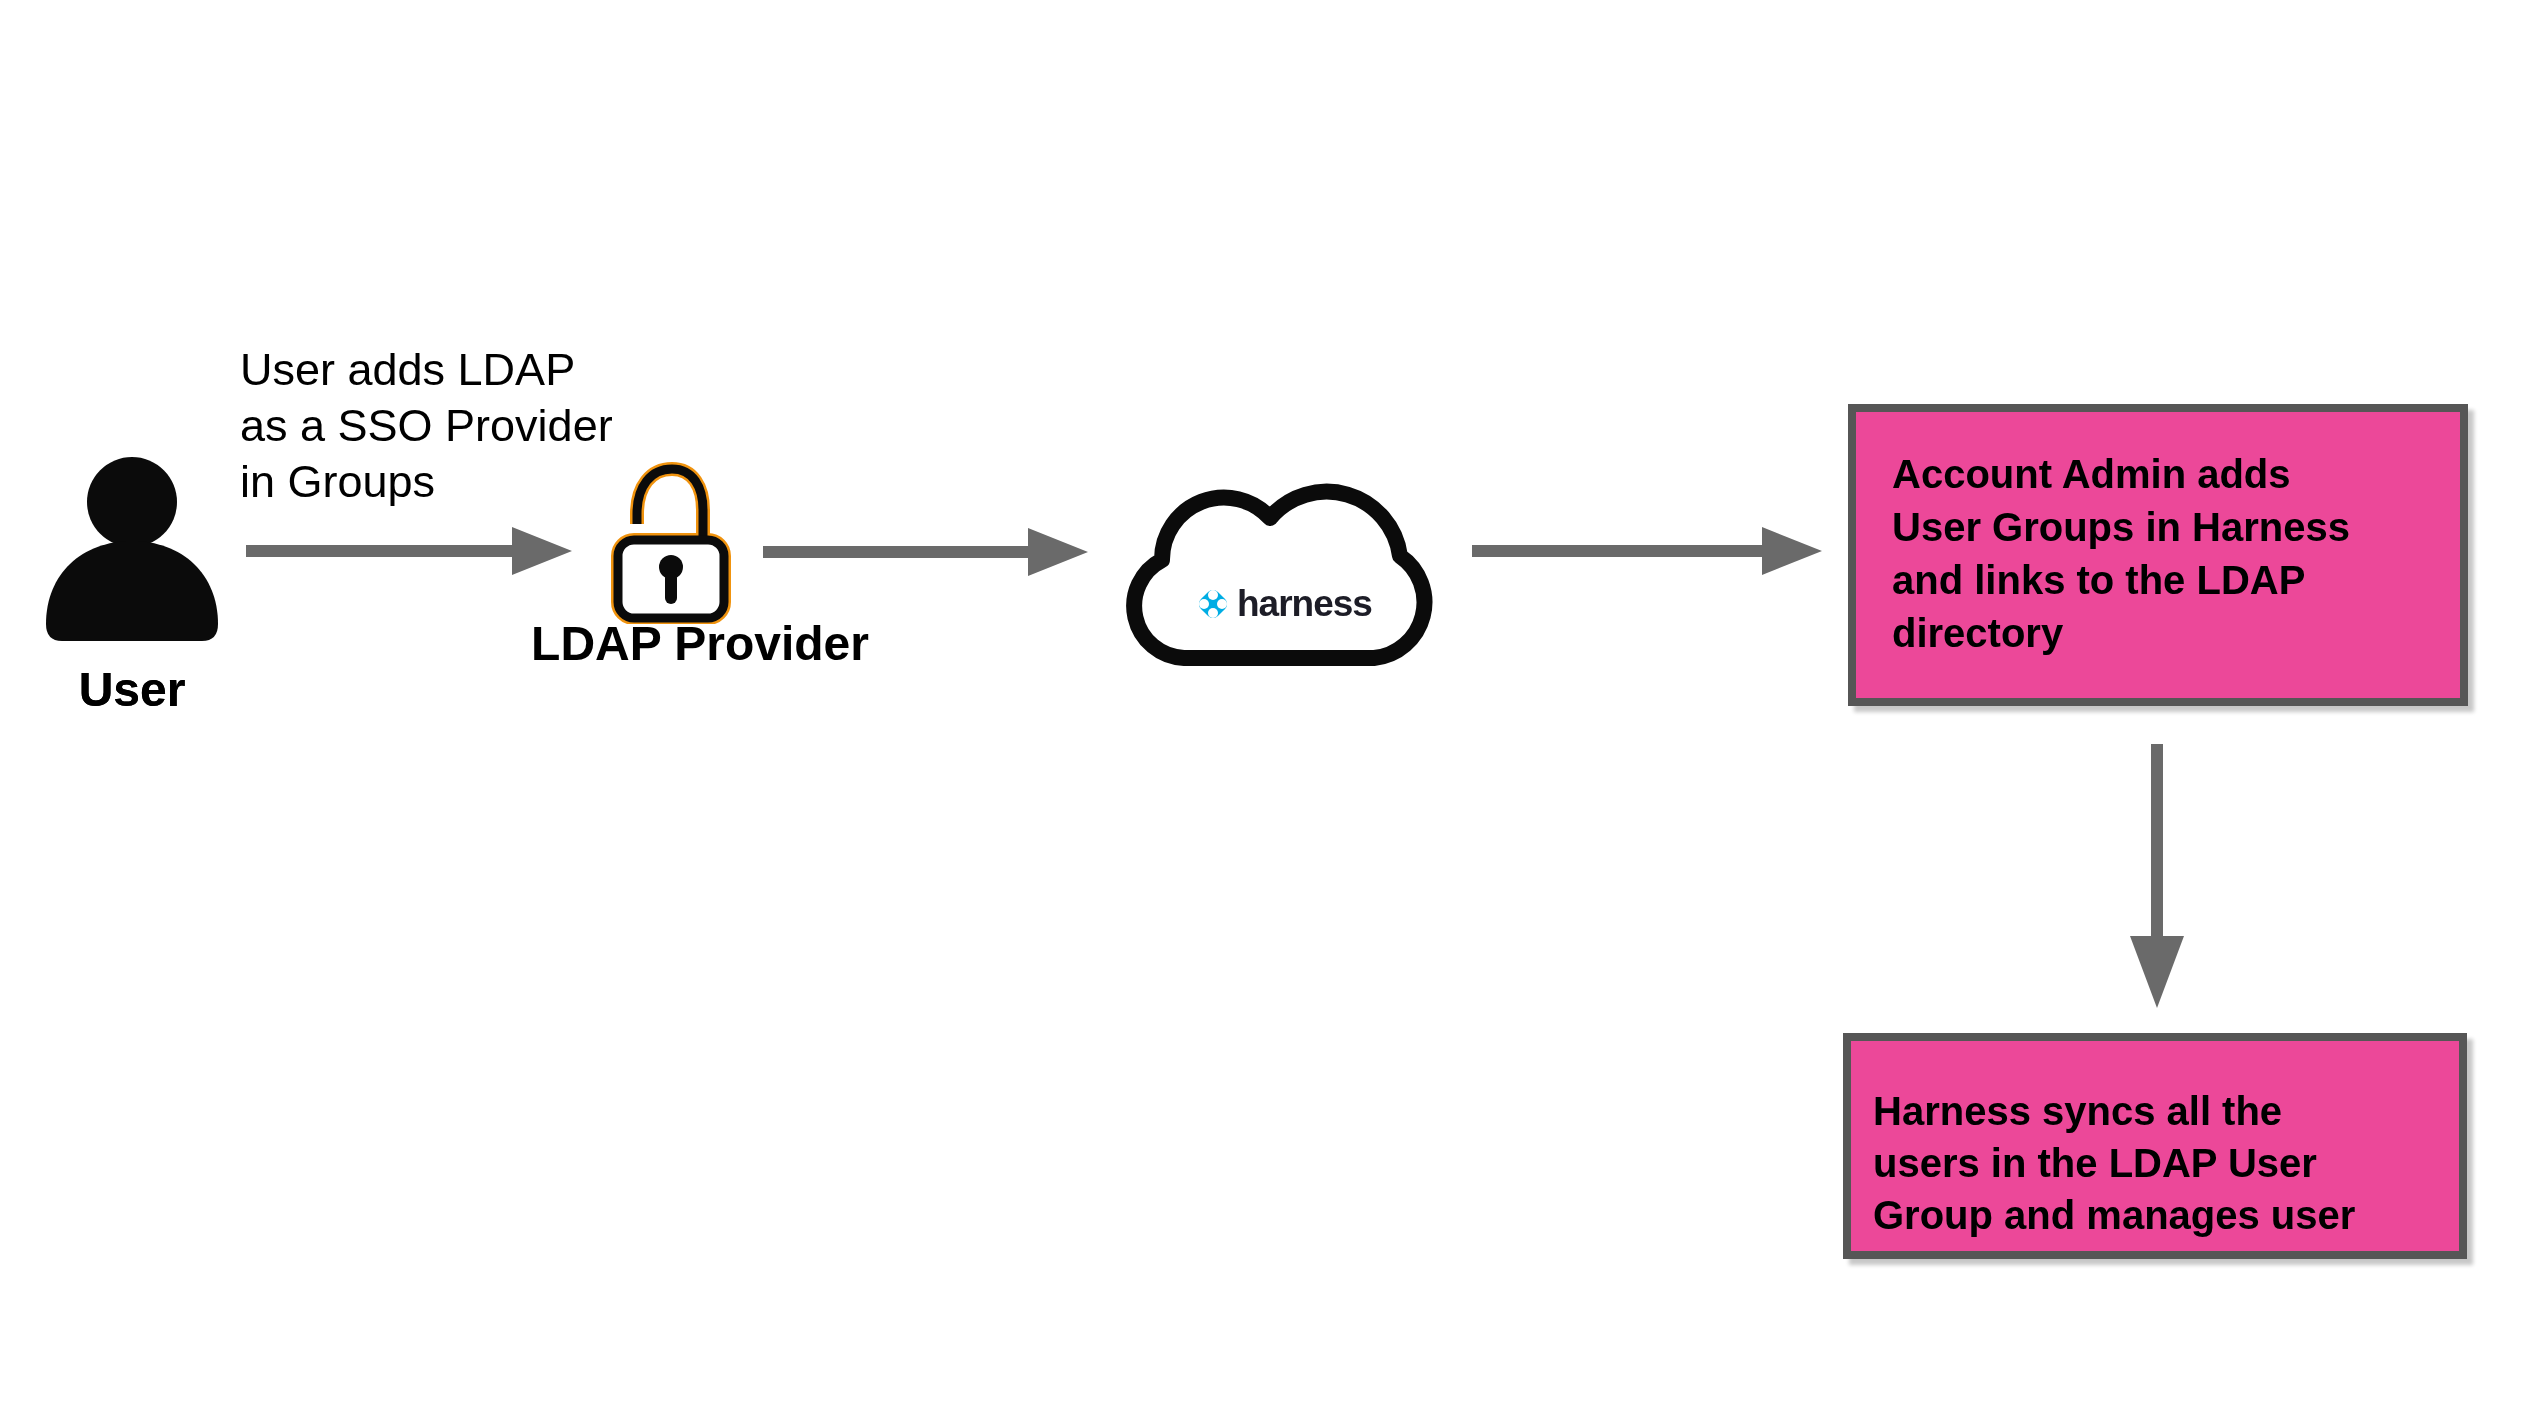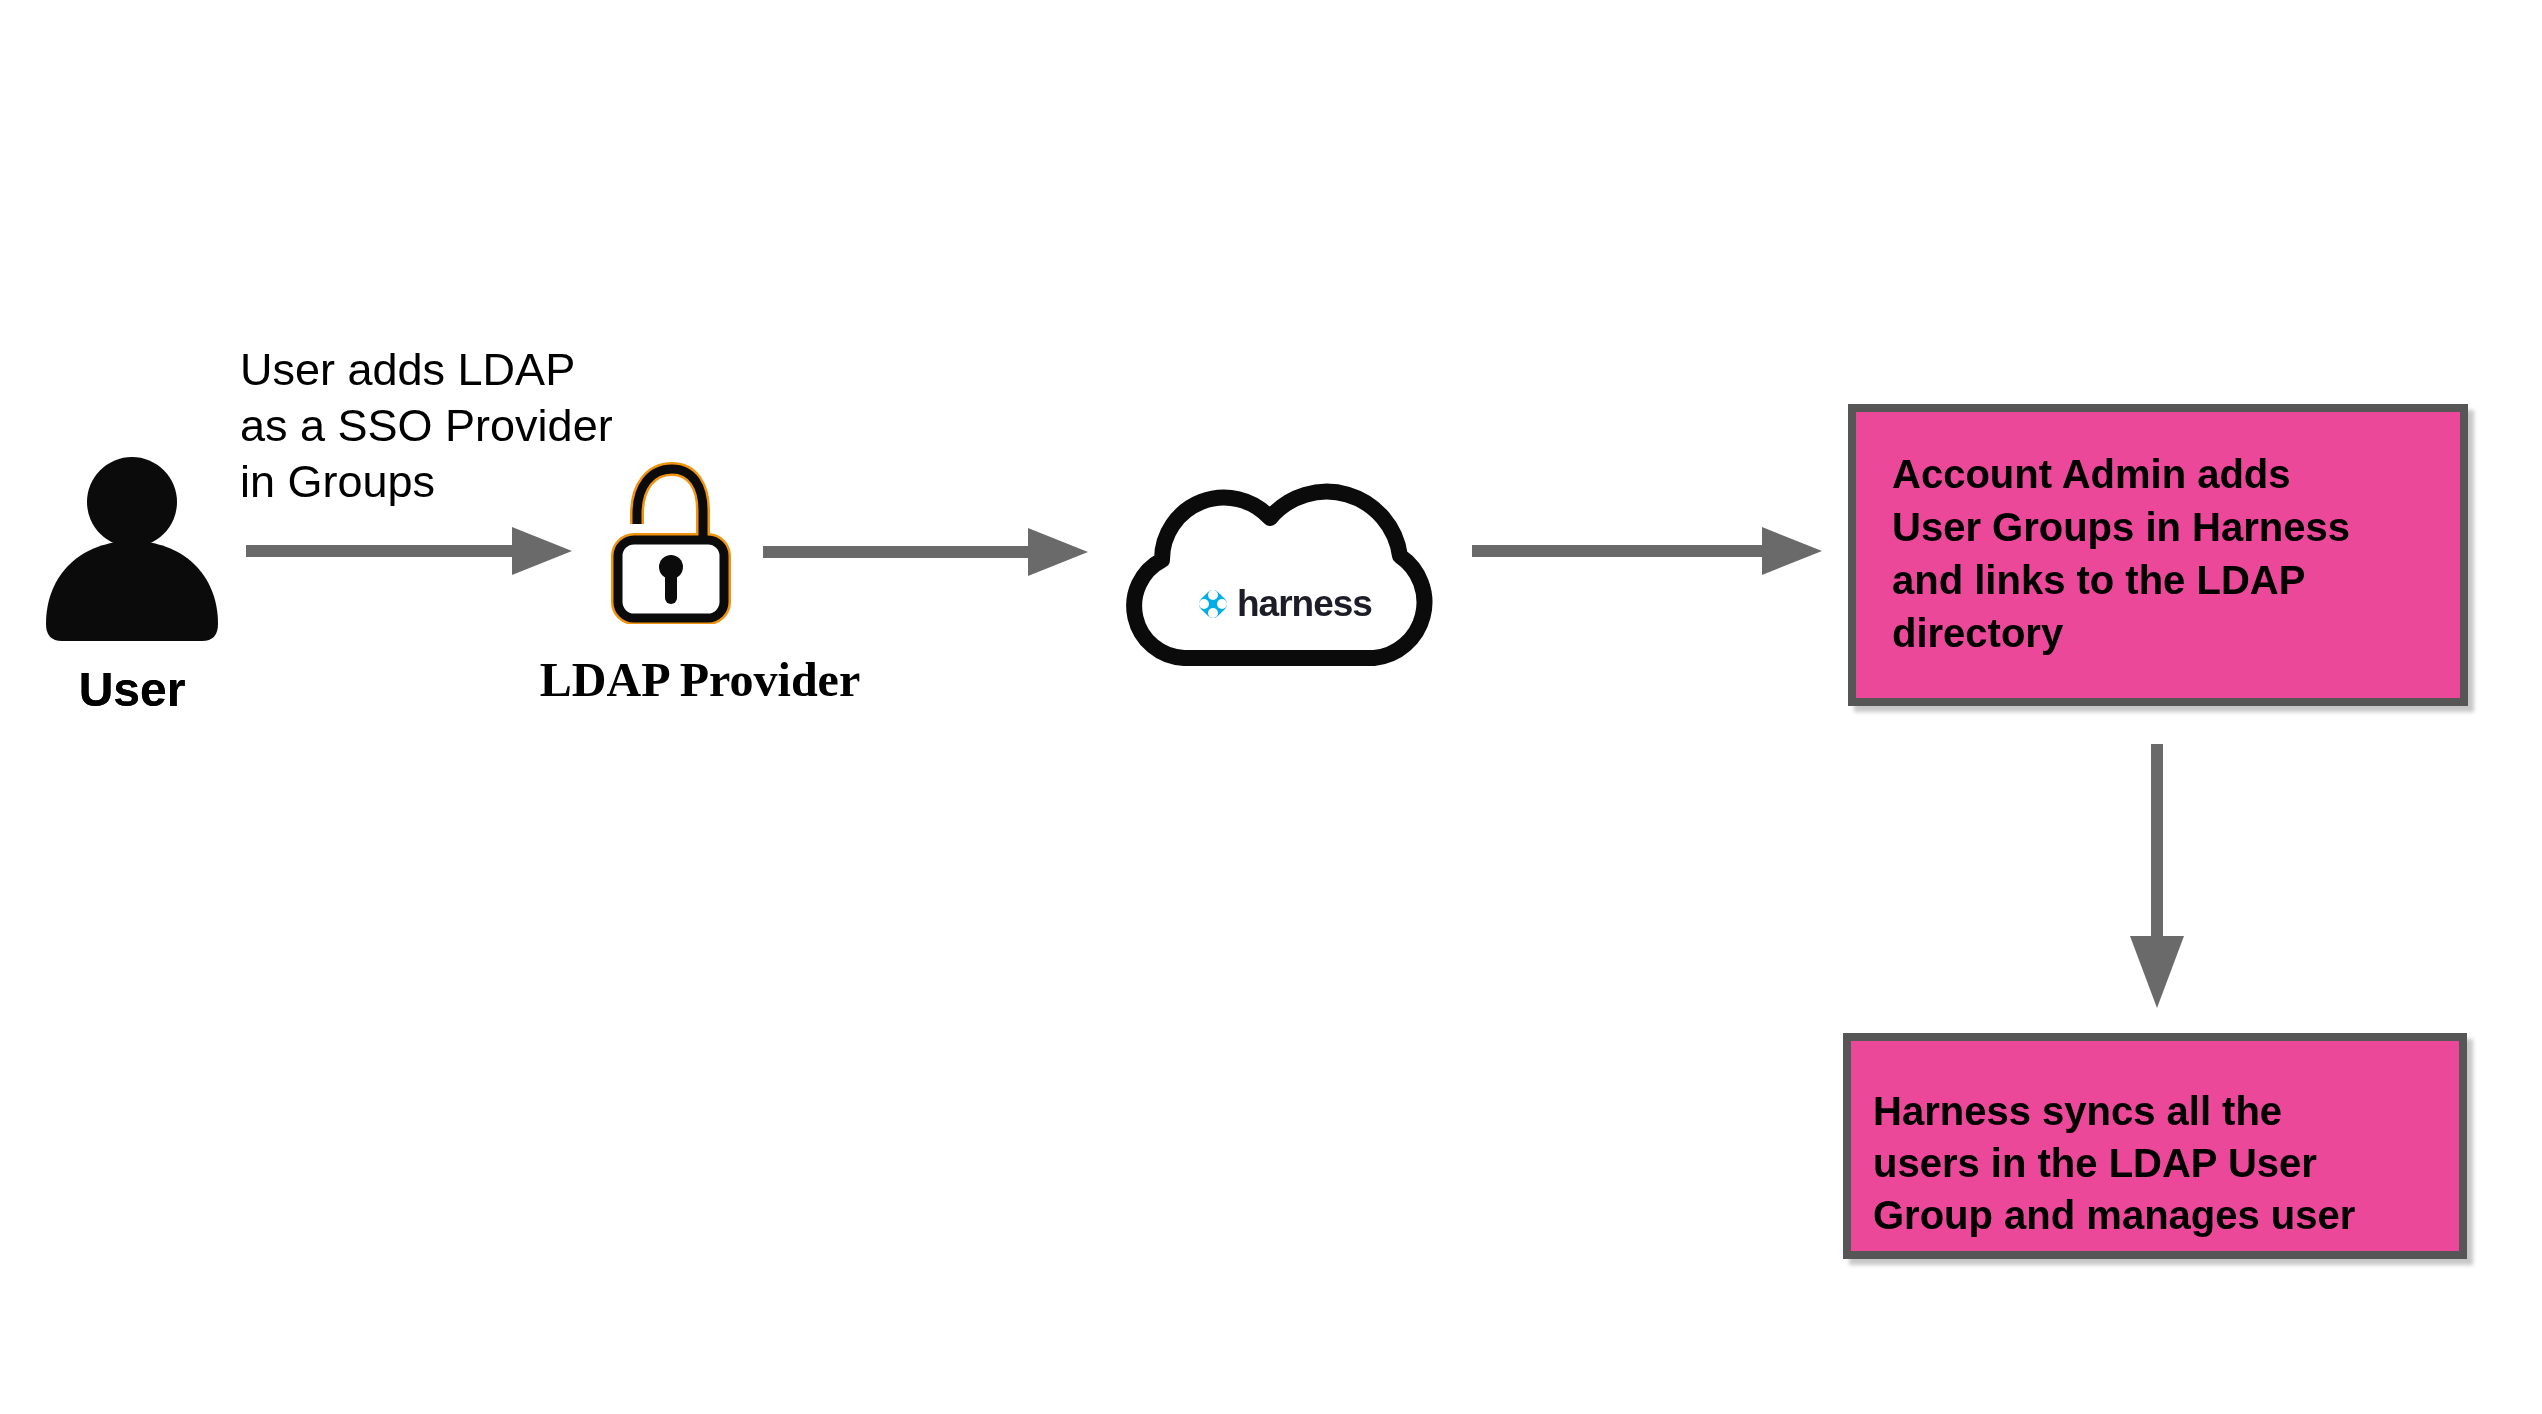--- a/index.html
+++ b/index.html
@@ -131,21 +131,21 @@
   </div>
 
   <svg class="abs" style="left:610px; top:460px;" width="128" height="164" viewBox="0 0 128 164" aria-hidden="true">
     <path d="M 27 64 L 27 54 C 27 26 41 9 62 9 C 83 9 93 27 93 50 L 93 84" fill="none" stroke="#f0930e" stroke-width="14"></path>
     <rect x="8" y="80" width="106" height="78" rx="16" fill="#ffffff" stroke="#f0930e" stroke-width="14"></rect>
     <path d="M 27 64 L 27 54 C 27 26 41 9 62 9 C 83 9 93 27 93 50 L 93 84" fill="none" stroke="#0b0b0b" stroke-width="9"></path>
     <rect x="8" y="80" width="106" height="78" rx="16" fill="#ffffff" stroke="#0b0b0b" stroke-width="9"></rect>
     <circle cx="61" cy="107" r="12" fill="#0b0b0b"></circle>
     <rect x="55" y="112" width="12" height="32" rx="6" fill="#0b0b0b"></rect>
   </svg>
-  <div class="node-label" style="left:530px; top:652px; width:340px;font-family:Liberation Serif, serif;">LDAP Provider</div>
+  <div class="node-label" style="left:530px; top:616px; width:340px;">LDAP Provider</div>
 
   <div>
     <div class="shaft-h" style="left:763px; top:546px; width:265px;"></div>
     <div class="head-right" style="left:1028px; top:528px;"></div>
   </div>
 
   <svg class="abs" style="left:1104px; top:428px;" width="338" height="252" viewBox="0 0 338 252" aria-hidden="true">
     <path d="M 80 230 A 52 52 0 0 1 58 132 A 62 62 0 0 1 166 90 A 74 74 0 0 1 296 128 A 56 56 0 0 1 270 230 Z" fill="#ffffff" stroke="#0b0b0b" stroke-width="16" stroke-linejoin="round"></path>
   </svg>
   <div class="logo-row">

